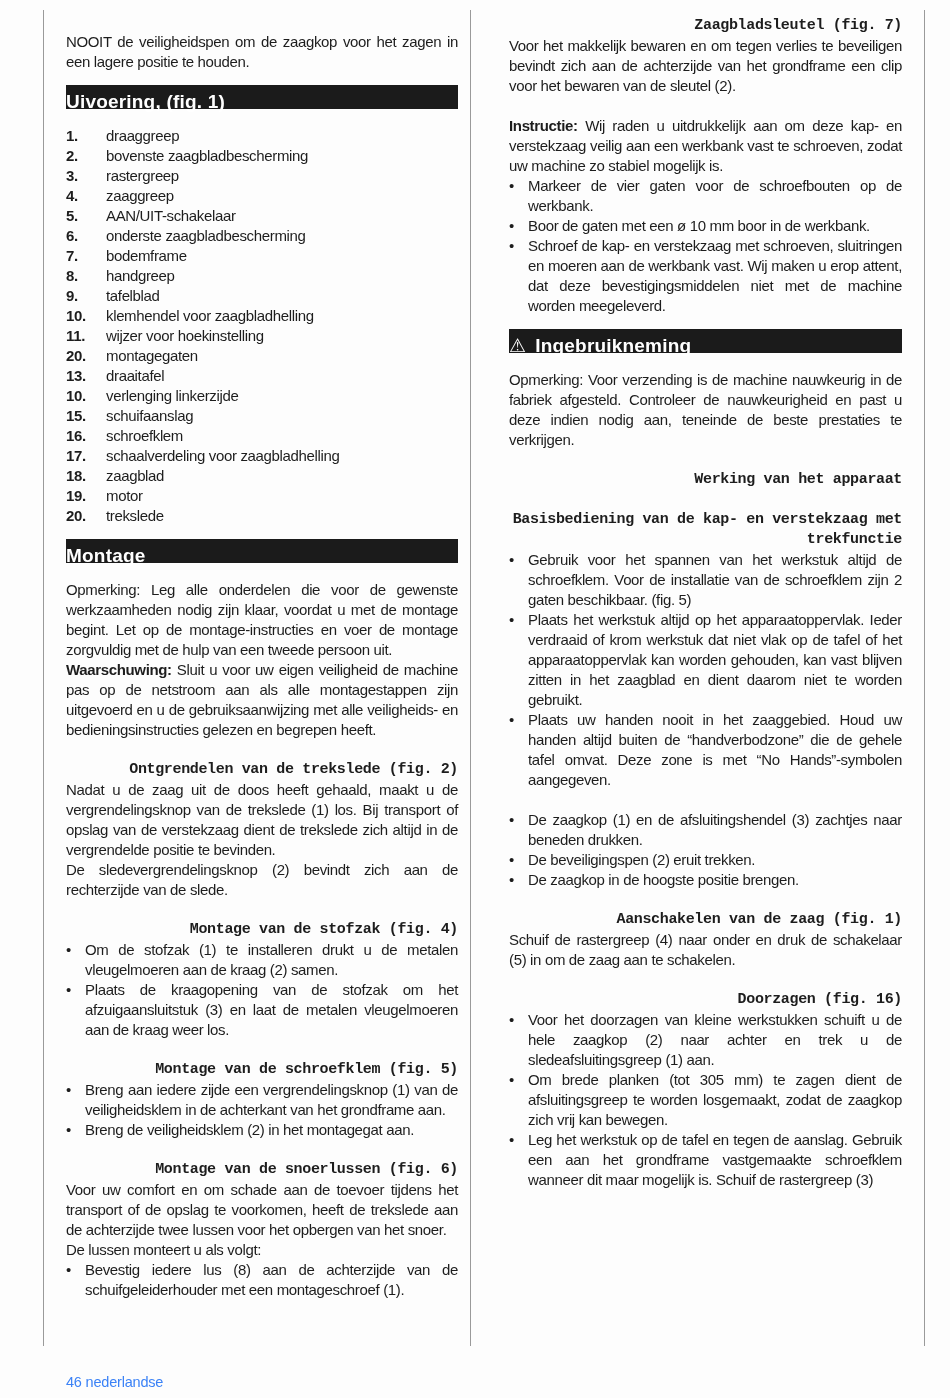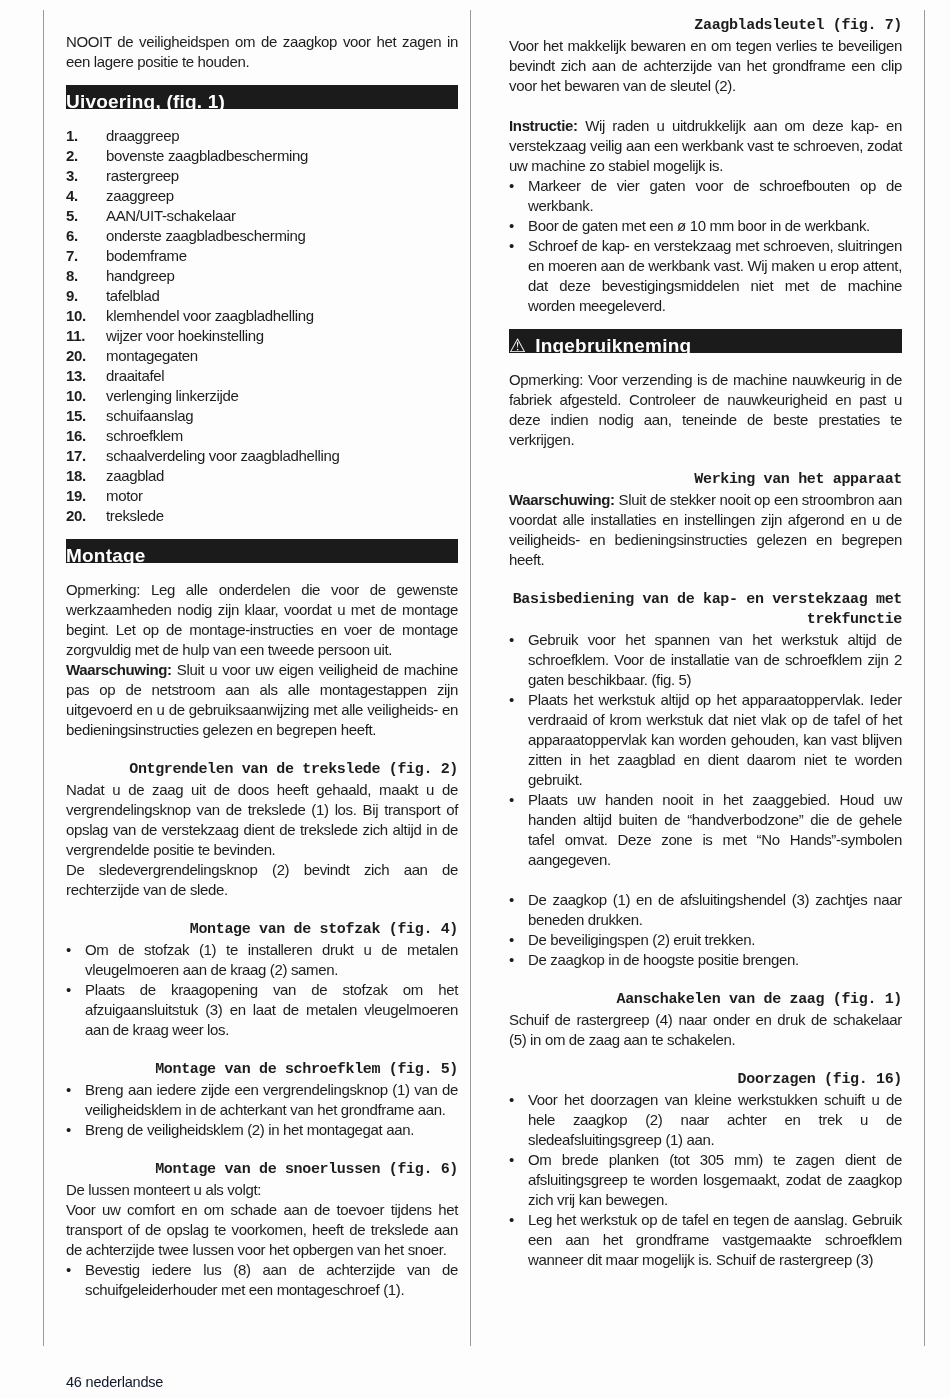--- a/index.html
+++ b/index.html
@@ -55,21 +55,21 @@
   .bli { display: flex; }
   .bli .bullet { flex: none; width: 19px; }
   .bli .t { flex: 1; text-align: justify; }
 
   .footer {
     position: absolute;
     left: 66px;
     top: 1372px;
     font-size: 14.5px;
     letter-spacing: -0.2px;
-    color: #0f172a;
+    color: #3b82f6;
   }
 </style>
 </head>
 <body>
 
 <div class="page">
   <div class="rule" id="rule-left"></div>
   <div class="rule" id="rule-center"></div>
   <div class="rule" id="rule-right"></div>
 
@@ -184,22 +184,22 @@
           <span class="bullet">•</span>
           <span class="t">Breng aan iedere zijde een vergrendelingsknop (1) van de veiligheidsklem in de achterkant van het grondframe aan.</span>
         </div>
         <div class="bli">
           <span class="bullet">•</span>
           <span class="t">Breng de veiligheidsklem (2) in het montagegat aan.</span>
         </div>
       </div>
       <div class="gap"></div>
       <div class="heading">Montage van de snoerlussen (fig. 6)</div>
+      <div class="para">Voor uw comfort en om schade aan de toevoer tijdens het transport of de opslag te voorkomen, heeft de trekslede aan de achterzijde twee lussen voor het opbergen van het snoer.</div>
       <div class="para">De lussen monteert u als volgt:</div>
-      <div class="para">Voor uw comfort en om schade aan de toevoer tijdens het transport of de opslag te voorkomen, heeft de trekslede aan de achterzijde twee lussen voor het opbergen van het snoer.</div>
       <div class="ulist">
         <div class="bli">
           <span class="bullet">•</span>
           <span class="t">Bevestig iedere lus (8) aan de achterzijde van de schuifgeleiderhouder met een montageschroef (1).</span>
         </div>
       </div>
     </div>
   <div class="col" id="right-col">
       <div class="heading">Zaagbladsleutel (fig. 7)</div>
       <div class="para">Voor het makkelijk bewaren en om tegen verlies te beveiligen bevindt zich aan de achterzijde van het grondframe een clip voor het bewaren van de sleutel (2).</div>
@@ -216,21 +216,20 @@
         </div>
         <div class="bli">
           <span class="bullet">•</span>
           <span class="t">Schroef de kap- en verstekzaag met schroeven, sluitringen en moeren aan de werkbank vast. Wij maken u erop attent, dat deze bevestigingsmiddelen niet met de machine worden meegeleverd.</span>
         </div>
       </div>
       <div class="bar"><span class="warn">⚠</span><span>Ingebruikneming</span></div>
       <div class="para">Opmerking: Voor verzending is de machine nauwkeurig in de fabriek afgesteld. Controleer de nauwkeurigheid en past u deze indien nodig aan, teneinde de beste prestaties te verkrijgen.</div>
       <div class="gap"></div>
       <div class="heading">Werking van het apparaat</div>
-      <div class="para"><b>Waarschuwing:</b> Sluit de stekker nooit op een stroombron aan voordat alle installaties en instellingen zijn afgerond en u de veiligheids- en bedieningsinstructies gelezen en begrepen heeft.</div>
       <div class="gap"></div>
       <div class="heading">Basisbediening van de kap- en verstekzaag met trekfunctie</div>
       <div class="ulist">
         <div class="bli">
           <span class="bullet">•</span>
           <span class="t">Gebruik voor het spannen van het werkstuk altijd de schroefklem. Voor de installatie van de schroefklem zijn 2 gaten beschikbaar. (fig. 5)</span>
         </div>
         <div class="bli">
           <span class="bullet">•</span>
           <span class="t">Plaats het werkstuk altijd op het apparaatoppervlak. Ieder verdraaid of krom werkstuk dat niet vlak op de tafel of het apparaatoppervlak kan worden gehouden, kan vast blijven zitten in het zaagblad en dient daarom niet te worden gebruikt.</span>

